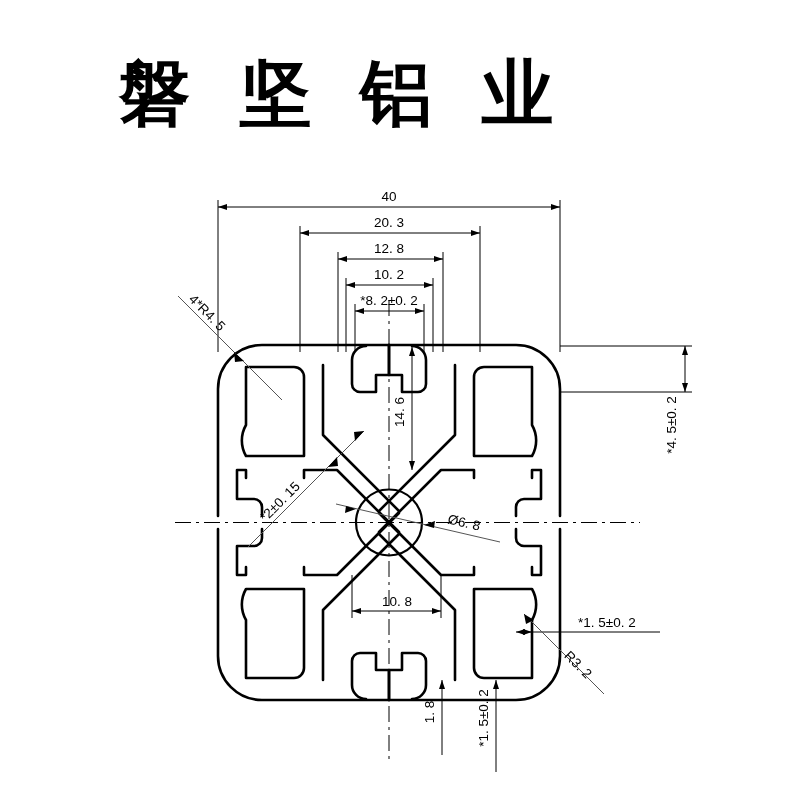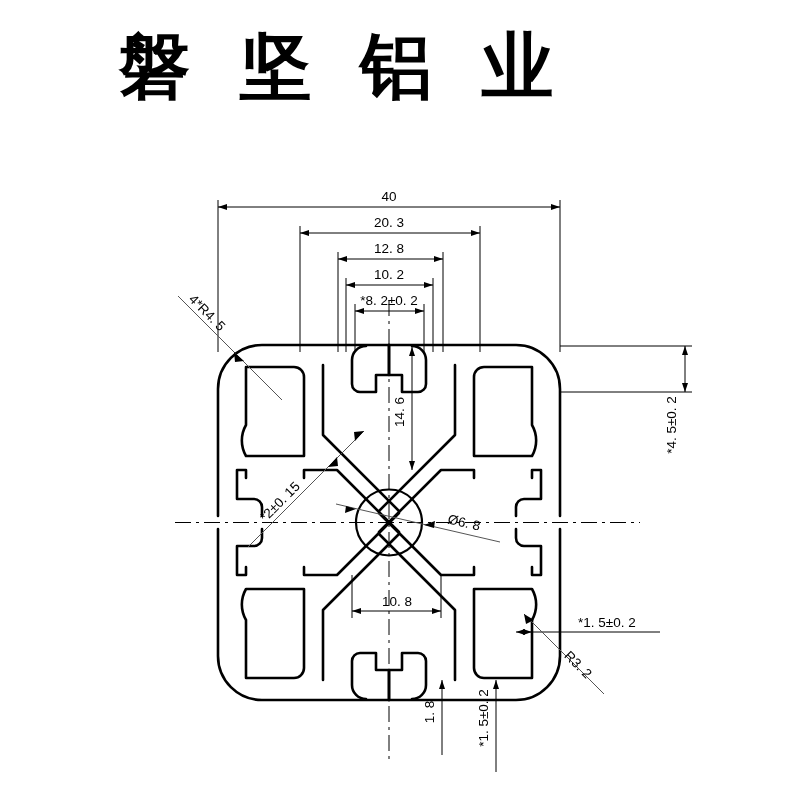--- a/index.html
+++ b/index.html
@@ -1,20 +1,20 @@
 <!DOCTYPE html>
 <html><head>
 <meta charset="utf-8">
 <style>
   html,body{margin:0;padding:0;background:#ffffff;}
   body{width:800px;height:800px;overflow:hidden;
        font-family:"Liberation Sans","DejaVu Sans",sans-serif;}
   #stage{position:relative;width:800px;height:800px;background:#fff;}
   #title{
-    position:absolute;left:0;top:30px;width:684px;text-align:center;
+    position:absolute;left:0;top:57px;width:684px;text-align:center;
     font-family:"DejaVu Serif","Liberation Serif",serif;
     font-size:72px;font-weight:700;color:#000;letter-spacing:12px;
     line-height:1.0;white-space:nowrap;
   }
   svg{position:absolute;left:0;top:0;display:block;}
   .pl{fill:none;stroke:#000;stroke-width:2.6;stroke-linejoin:round;stroke-linecap:round;}
   .bore{fill:none;stroke:#000;stroke-width:2.2;}
   .dim{fill:none;stroke:#000;stroke-width:1.0;}
   .ext{fill:none;stroke:#000;stroke-width:1.0;}
   .ctr{fill:none;stroke:#000;stroke-width:1.0;

